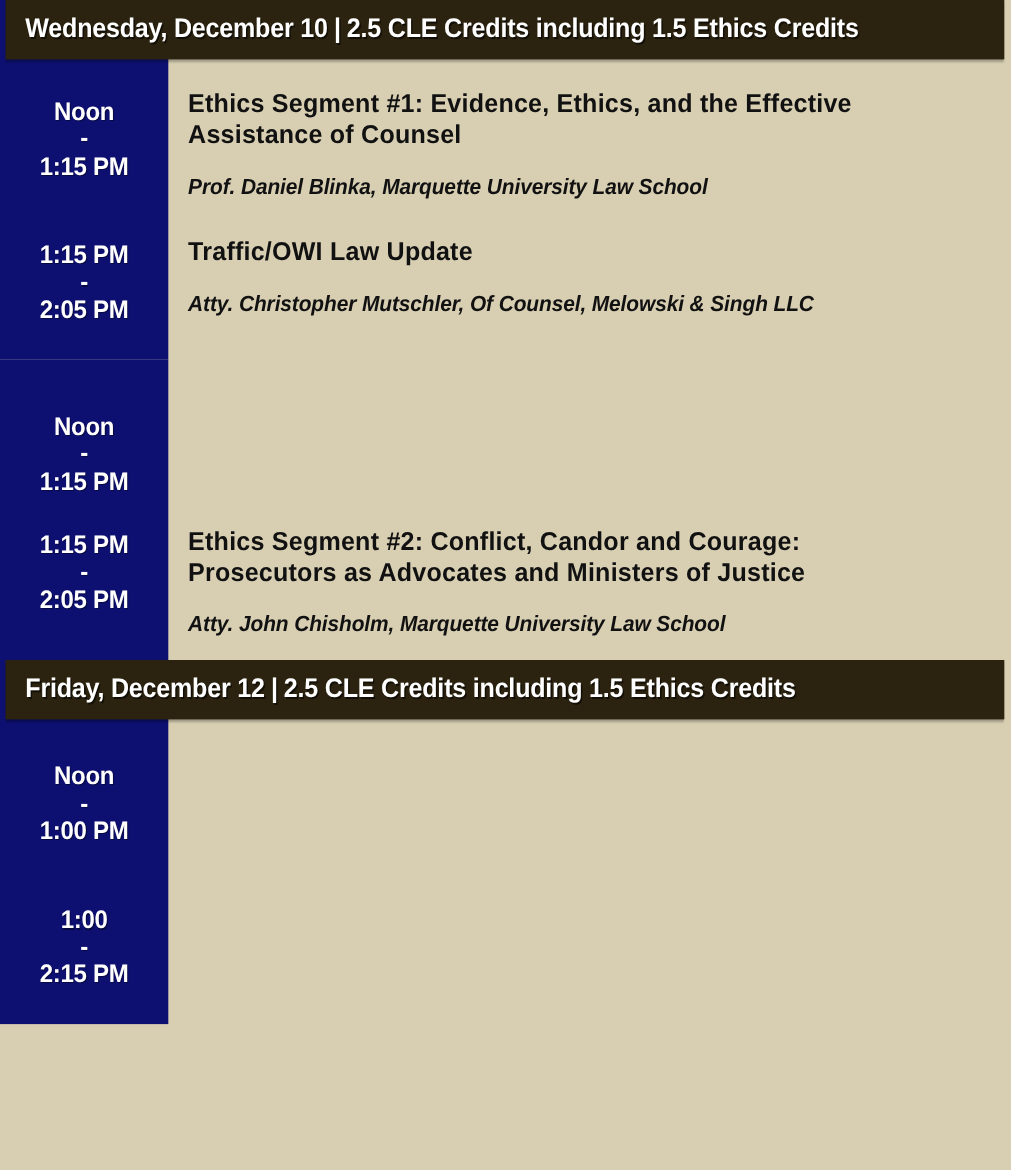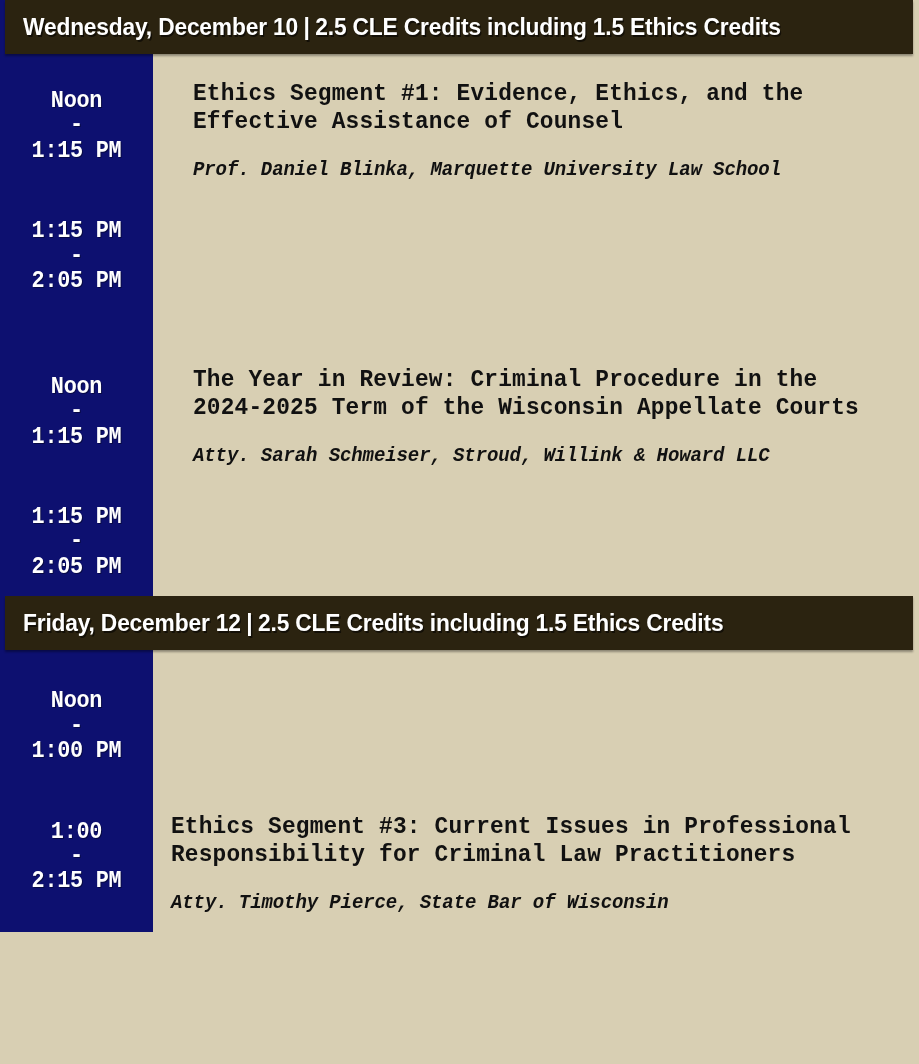--- a/index.html
+++ b/index.html
@@ -70,21 +70,20 @@
   .header-pad-top {
     position: relative;
     z-index: 2;
     height: 13px;
   }
 
   
   .sessions {
     position: relative;
     z-index: 2;
-    font-family: Liberation Mono, monospace;
   }
   .session-row {
     display: flex;
     align-items: flex-start;
     position: relative;
   }
   .session-time {
     width: 153px;
     flex: 0 0 153px;
     box-sizing: border-box;
@@ -126,21 +125,21 @@
     font-weight: 700;
     font-style: italic;
     line-height: 1.2;
     letter-spacing: -0.1px;
     margin-top: 22px;
     transform: scaleX(0.95);
     transform-origin: left top;
   }
 
   
-  .sessions.tight .session-body { padding-top: 26px; margin-left: 22px; }
+  .sessions.tight .session-body { padding-top: 26px; }
   .sessions.tight .session-time { padding-top: 32px; }
   .sessions.tight .session-row + .session-row .session-time { padding-top: 28px; }
 
   .sessions.roomy .session-row + .session-row .session-body { padding-top: 46px; }
   .sessions.roomy .session-row + .session-row .session-time { padding-top: 50px; }
 
   .block-tail { height: 14px; position: relative; z-index: 2; }
   .block-tail-lg { height: 30px; position: relative; z-index: 2; }
 </style>
 <style>
@@ -176,50 +175,54 @@
           <div class="session-speaker">Prof. Daniel Blinka, Marquette University Law School</div>
         </div>
       </div>
 
       <div class="session-row">
         <div class="session-time">
           <span>1:15 PM</span>
           <span class="dash">-</span>
           <span>2:05 PM</span>
         </div>
+        <div class="session-body">
+          <div class="session-title">Traffic/OWI Law Update</div>
+          <div class="session-speaker">Atty. Christopher Mutschler, Of Counsel, Melowski &amp; Singh LLC</div>
+        </div>
       </div>
 
     </div>
     <div class="block-tail-lg"></div>
   </div>
 
   <div class="day-block">
     <div class="time-rail"></div>
 
     <div class="header-pad-top"></div>
 
     <div class="sessions tight">
 
       <div class="session-row">
         <div class="session-time">
           <span>Noon</span>
           <span class="dash">-</span>
           <span>1:15 PM</span>
         </div>
+      </div>
+
+      <div class="session-row">
+        <div class="session-time">
+          <span>1:15 PM</span>
+          <span class="dash">-</span>
+          <span>2:05 PM</span>
+        </div>
         <div class="session-body">
-          <div class="session-title">The Year in Review: Criminal Procedure in the 2024-2025 Term of the Wisconsin Appellate Courts</div>
-          <div class="session-speaker">Atty. Sarah Schmeiser, Stroud, Willink &amp; Howard LLC</div>
-        </div>
-      </div>
-
-      <div class="session-row">
-        <div class="session-time">
-          <span>1:15 PM</span>
-          <span class="dash">-</span>
-          <span>2:05 PM</span>
+          <div class="session-title">Ethics Segment #2: Conflict, Candor and Courage: Prosecutors as Advocates and Ministers of Justice</div>
+          <div class="session-speaker">Atty. John Chisholm, Marquette University Law School</div>
         </div>
       </div>
 
     </div>
     <div class="block-tail"></div>
   </div>
 
   <div class="day-block">
     <div class="time-rail"></div>
 
@@ -238,23 +241,19 @@
           <span>1:00 PM</span>
         </div>
       </div>
 
       <div class="session-row">
         <div class="session-time">
           <span>1:00</span>
           <span class="dash">-</span>
           <span>2:15 PM</span>
         </div>
-        <div class="session-body">
-          <div class="session-title">Ethics Segment #3: Current Issues in Professional Responsibility for Criminal Law Practitioners</div>
-          <div class="session-speaker">Atty. Timothy Pierce, State Bar of Wisconsin</div>
-        </div>
       </div>
 
     </div>
     <div class="block-tail-lg"></div>
   </div>
 
 </div>
 
 </body></html>

